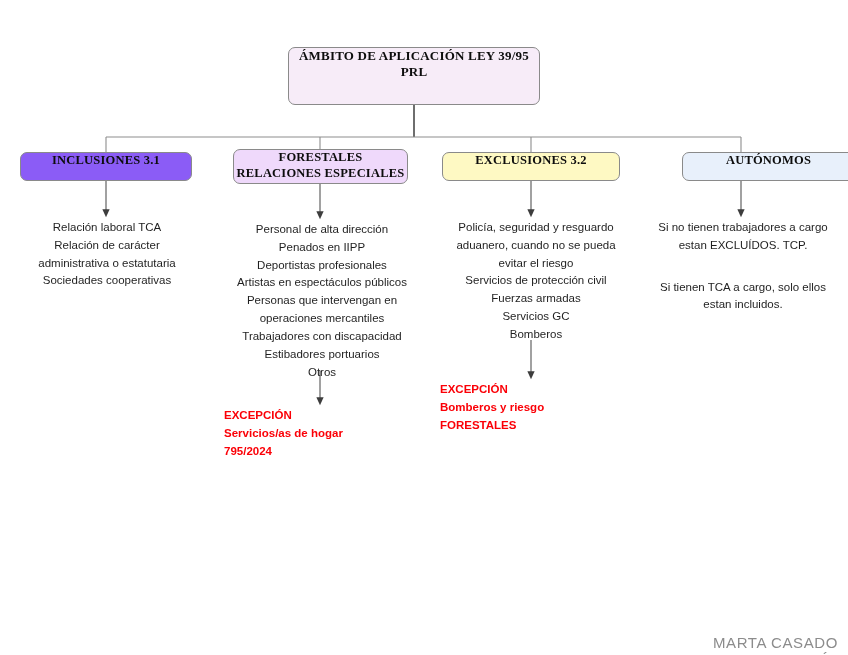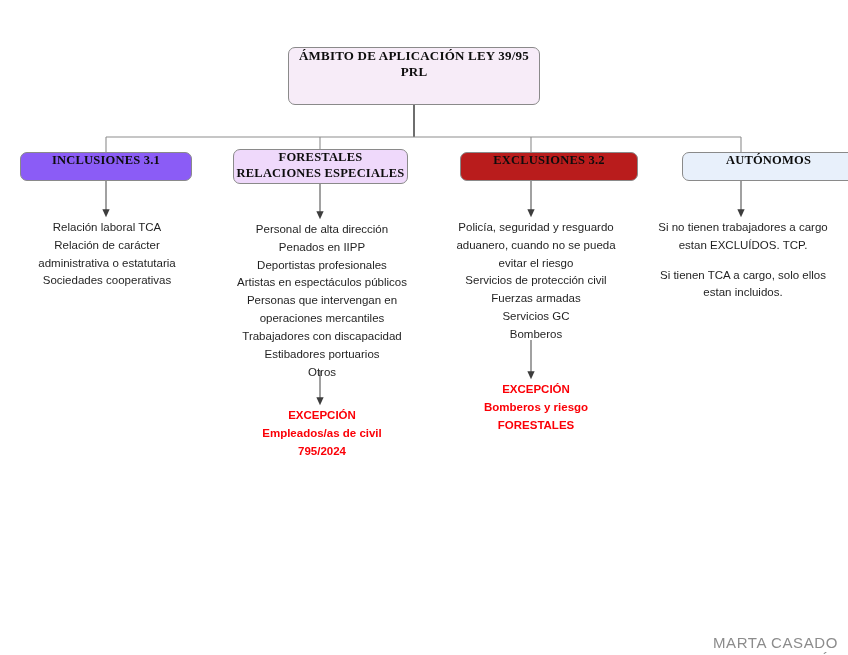--- a/index.html
+++ b/index.html
@@ -67,54 +67,54 @@
     width: 172px;
     background: #8b5cf6;
   }
   .cat-2 {
     left: 233px;
     top: 149px;
     width: 175px;
     background: #efd9fb;
   }
   .cat-3 {
-    left: 460px;
+    left: 442px;
     top: 152px;
     width: 178px;
-    background: #b91c1c;
+    background: #fef9c3;
   }
   .cat-4 {
     left: 682px;
     top: 152px;
     width: 173px;
     background: #e8f0fb;
   }
 
   .col-body {
     position: absolute;
     text-align: center;
     font-size: 11.5px;
     line-height: 1.55;
     color: #1f1f1f;
   }
   .col-body p {
     margin: 0;
   }
   .col-body p.gap-before {
-    margin-top: 12px;
+    margin-top: 24px;
   }
 
   .body-1 { left: 14px;  top: 219px; width: 186px; }
   .body-2 { left: 224px; top: 221px; width: 196px; }
   .body-3 { left: 440px; top: 219px; width: 192px; }
   .body-4 { left: 646px; top: 219px; width: 194px; }
 
   .exception {
     position: absolute;
-    text-align: center;
+    text-align: left;
     font-size: 11.5px;
     font-weight: bold;
     line-height: 1.55;
     color: #fb0007;
   }
   .exception p { margin: 0; }
 
   .exc-2 { left: 224px; top: 407px; width: 196px; }
   .exc-3 { left: 440px; top: 381px; width: 192px; }
 
@@ -197,21 +197,21 @@
     <p>Artistas en espectáculos públicos</p>
     <p>Personas que intervengan en</p>
     <p>operaciones mercantiles</p>
     <p>Trabajadores con discapacidad</p>
     <p>Estibadores portuarios</p>
     <p>Otros</p>
   </div>
 
   <div class="exception exc-2">
     <p>EXCEPCIÓN</p>
-    <p>Empleados/as de civil</p>
+    <p>Servicios/as de hogar</p>
     <p>795/2024</p>
   </div>
 
   <div class="col-body body-3">
     <p>Policía, seguridad y resguardo</p>
     <p>aduanero, cuando no se pueda</p>
     <p>evitar el riesgo</p>
     <p>Servicios de protección civil</p>
     <p>Fuerzas armadas</p>
     <p>Servicios GC</p>

